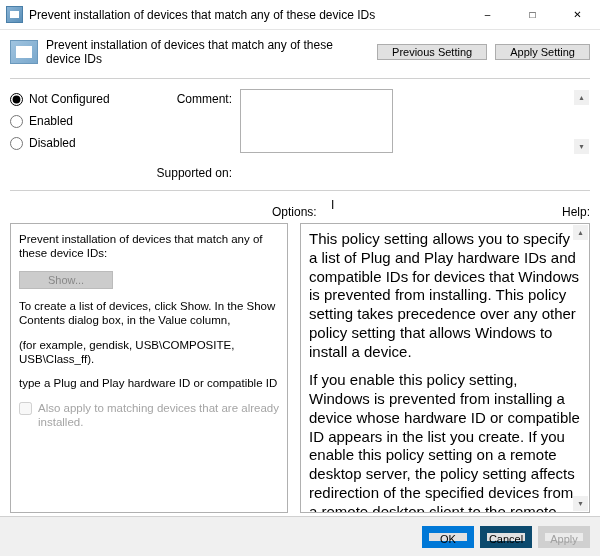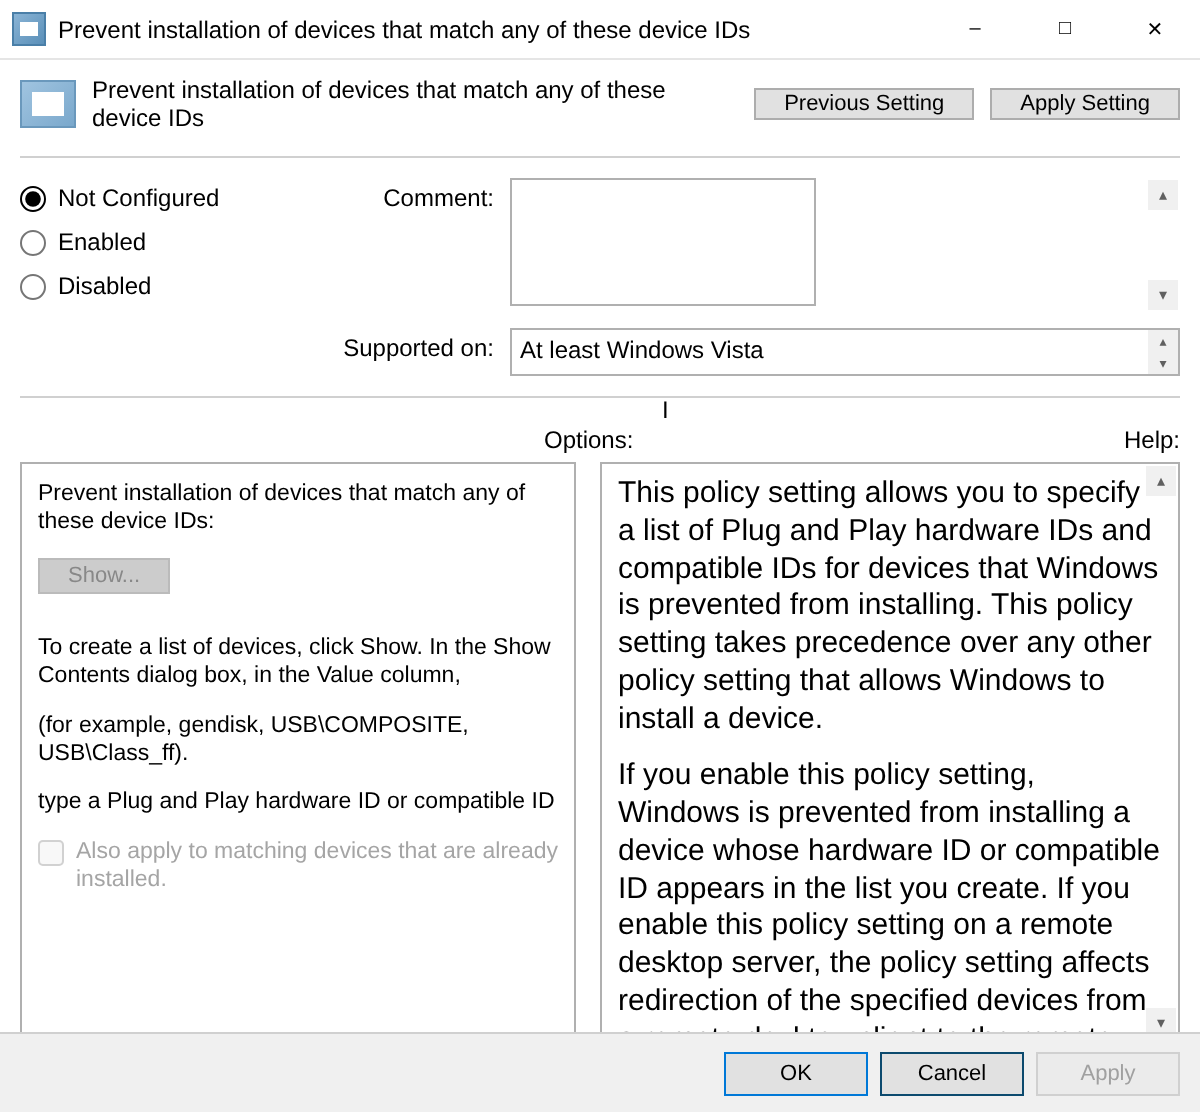--- a/index.html
+++ b/index.html
@@ -11,21 +11,21 @@
 .titlebar .wbtn { width: 45px; height: 30px; display: flex; align-items: center; justify-content: center; cursor: default; font-family: "Segoe MDL2 Assets", sans-serif; font-size: 10px; }
 
 .header { padding: 8px 10px 10px 10px; display: flex; align-items: center; gap: 8px; }
 .header .hicon { width: 28px; height: 24px; background: linear-gradient(135deg, #a0c4e0, #7aa8cc); border: 1px solid #6a98bc; display: flex; align-items: center; justify-content: center; }
 .header .hicon::after { content: ""; width: 16px; height: 12px; background: #fff; }
 .header .htext { font-size: 12px; flex: 1; }
 .header .hbtn { height: 16px; padding: 0 14px; background: #e1e1e1; border: 1px solid #adadad; font-size: 11px; cursor: default; }
 
 .divider { border: none; border-top: 1px solid #d0d0d0; margin: 2px 10px 6px 10px; }
 
-.state-row { display: flex; padding: 4px 10px 0 10px; gap: 15px; }
+.state-row { display: flex; padding: 4px 10px 0 10px; gap: 0; }
 .state-col { width: 140px; padding-top: 3px; }
 .radio-row { display: flex; align-items: center; margin-bottom: 8px; gap: 6px; font-size: 12px; }
 .radio-row input { width: 13px; height: 13px; accent-color: #000; }
 .form-col { flex: 1; }
 .form-row { display: flex; margin-bottom: 8px; }
 .form-label { width: 90px; text-align: right; padding-right: 8px; padding-top: 3px; font-size: 12px; }
 .textarea { flex: 1; height: 64px; border: 1px solid #b0b0b0; font-size: 11px; font-family: inherit; padding: 2px 4px; resize: none; background: #fff; position: relative; }
 .textarea-wrap { flex: 1; position: relative; }
 .textarea-wrap .scroll-arrow { position: absolute; right: 1px; width: 15px; height: 15px; background: #f0f0f0; display: flex; align-items: center; justify-content: center; font-size: 8px; color: #606060; }
 .supported { height: 24px; flex: 1; border: 1px solid #b0b0b0; padding: 3px 4px; font-size: 12px; background: #fff; position: relative; }
@@ -35,27 +35,27 @@
 .labels-row { display: flex; padding: 8px 10px 4px 10px; gap: 12px; justify-content: flex-end; }
 .labels-row .lab { font-size: 12px; }
 .labels-row .lab:first-child { width: 278px; }
 
 .panes { display: flex; padding: 0 10px; gap: 12px; }
 .pane { border: 1px solid #b0b0b0; background: #fff; height: 290px; overflow: hidden; position: relative; }
 .pane.left { width: 278px; padding: 8px 8px; }
 .pane.right { flex: 1; padding: 6px 8px; }
 .pane p { font-size: 15px; line-height: 1.25; margin-bottom: 10px; }
 .pane.left p { font-size: 11.5px; }
-.show-btn { padding: 2px 14px; background: #ccc; border: 1px solid #bbb; color: #888; font-size: 11px; margin-bottom: 20px; cursor: default; }
+.show-btn { padding: 2px 28px; background: #ccc; border: 1px solid #bbb; color: #888; font-size: 11px; margin-bottom: 10px; cursor: default; }
 .chk-row { display: flex; gap: 6px; font-size: 11.5px; color: #a5a5a5; line-height: 1.25; }
 .chk-row input { width: 13px; height: 13px; margin-top: 1px; }
 .pane .scroll-arrow { position: absolute; right: 1px; width: 15px; height: 15px; background: #f0f0f0; display: flex; align-items: center; justify-content: center; font-size: 8px; color: #606060; }
 
 .footer { position: absolute; bottom: 0; left: 0; right: 0; height: 40px; background: #f0f0f0; border-top: 1px solid #d0d0d0; display: flex; align-items: center; justify-content: flex-end; padding: 0 10px; gap: 6px; }
-.footer button { width: 72px; height: 22px; background: #e1e1e1; border: 1px solid #0c4a6e; font-size: 11px; cursor: default; }
+.footer button { width: 52px; height: 22px; background: #e1e1e1; border: 7px solid #0c4a6e; font-size: 11px; cursor: default; }
 .footer button.default { border-color: #0078d7; }
 .footer button:disabled { color: #a0a0a0; border-color: #d0d0d0; background: #ebebeb; }
 .cursor-dot { position: absolute; top: 198px; left: 331px; font-size: 12px; color: #000; pointer-events: none; }
 </style>
 </head>
 <body>
 
 <div class="titlebar">
   <div class="icon"></div>
   <div class="title">Prevent installation of devices that match any of these device IDs</div>
@@ -92,25 +92,20 @@
     <div class="form-row">
       <div class="form-label">Comment:</div>
       <div class="textarea-wrap">
         <textarea class="textarea" style=""></textarea>
         <div class="scroll-arrow" style="top:1px">▴</div>
         <div class="scroll-arrow" style="bottom:1px">▾</div>
       </div>
     </div>
     <div class="form-row">
       <div class="form-label">Supported on:</div>
-      <div class="supported-wrap">
-        <div class="supported">At least Windows Vista</div>
-        <div class="scroll-arrow" style="top:1px">▴</div>
-        <div class="scroll-arrow" style="bottom:1px">▾</div>
-      </div>
     </div>
   </div>
 </div>
 
 <hr class="divider">
 
 <div class="labels-row">
   <div class="lab">Options:</div>
   <div class="lab">Help:</div>
 </div>

